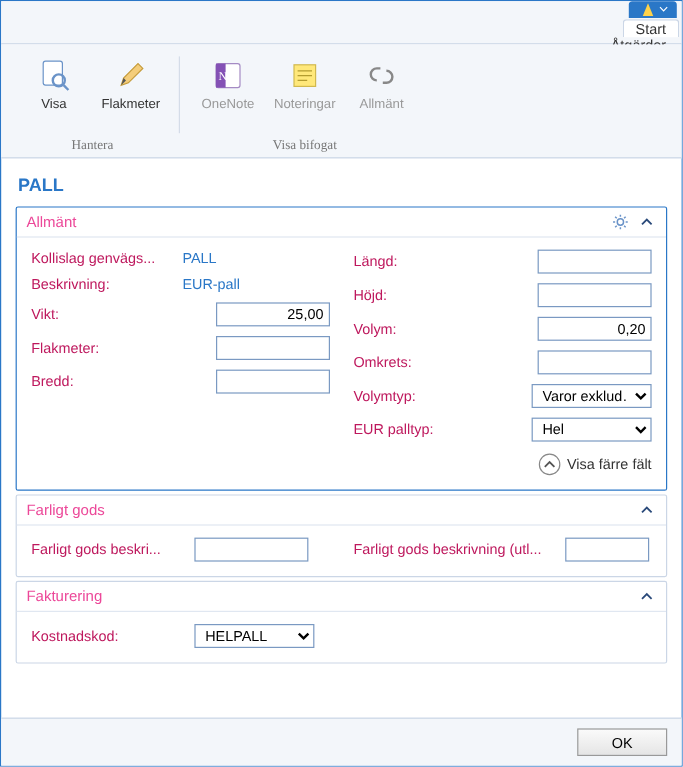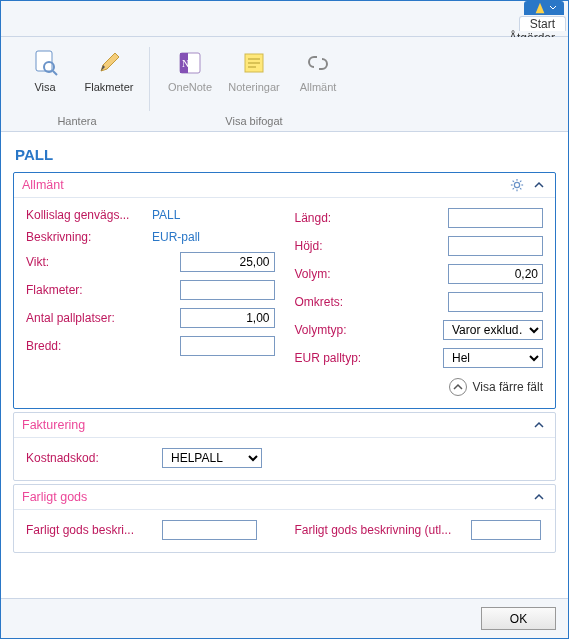--- a/index.html
+++ b/index.html
@@ -18,21 +18,21 @@
   .tab { height: 22px; padding: 0 10px; display: flex; align-items: center; border: 1px solid transparent; border-bottom: none; font-size: 12px; color: #333; margin-right: 2px; }
   .tab.active { background: #fff; border-color: #cbd6e6; border-radius: 3px 3px 0 0; position: relative; top: 1px; }
   .help { margin-left: auto; margin-right: 6px; width: 16px; height: 16px; border-radius: 50%; background: #2a77c7; color: #fff; display: flex; align-items: center; justify-content: center; font-size: 11px; font-weight: bold; }
   .ribbon-body { background: #f3f6fa; display: flex; padding: 6px 8px 0 8px; border-bottom: 1px solid #cbd6e6; }
   .group { display: flex; flex-direction: column; align-items: center; padding: 0 6px; }
   .group .buttons { display: flex; gap: 4px; }
   .rbtn { display: flex; flex-direction: column; align-items: center; width: 60px; padding: 4px 2px; border-radius: 3px; }
   .rbtn .ricon { width: 32px; height: 32px; display: flex; align-items: center; justify-content: center; }
   .rbtn .rlabel { font-size: 11px; color: #333; margin-top: 2px; height: 28px; text-align: center; line-height: 13px; display: flex; align-items: flex-start; justify-content: center; }
   .rbtn.disabled .rlabel { color: #999; }
-  .group-title { font-size: 11px; color: #777; padding: 2px 0 4px 0; text-align: right; }
+  .group-title { font-size: 11px; color: #777; padding: 2px 0 4px 0; text-align: right; font-family: Liberation Serif, serif; }
   .group-sep-line { width: 1px; background: #d4dce8; margin: 4px 4px 20px 4px; }
   
   .content { flex: 1; padding: 10px 12px; overflow: auto; display: flex; flex-direction: column; gap: 3px; }
   .heading { color: #2a77c7; font-size: 15px; font-weight: 600; margin: 4px 0 6px 2px; }
   .panel { border: 1px solid #cbd6e6; border-radius: 2px; background: #fff; }
   .panel.first { border-color: #2a77c7; }
   .panel-header { display: flex; align-items: center; padding: 4px 8px; border-bottom: 1px solid #e0e7f1; font-size: 12.5px; color: #ec4899; }
   .panel-header .ph-actions { margin-left: auto; display: flex; align-items: center; gap: 6px; }
   .chevron { width: 16px; height: 16px; display: flex; align-items: center; justify-content: center; }
   .gear { width: 16px; height: 16px; display: flex; align-items: center; justify-content: center; }
@@ -182,24 +182,20 @@
             </div>
             <div class="row">
               <span class="lbl">Vikt:</span>
               <span class="val" style="text-align:right;"><input class="txt right" value="25,00" style=""></span>
             </div>
             <div class="row">
               <span class="lbl">Flakmeter:</span>
               <span class="val" style="text-align:right;"><input class="txt right" value="" style=""></span>
             </div>
             <div class="row">
-              <span class="lbl">Antal pallplatser:</span>
-              <span class="val" style="text-align:right;"><input class="txt right" value="1,00" style=""></span>
-            </div>
-            <div class="row">
               <span class="lbl">Bredd:</span>
               <span class="val" style="text-align:right;"><input class="txt right" value="" style=""></span>
             </div>
           </div>
           <div class="col">
             <div class="row">
               <span class="lbl">Längd:</span>
               <span class="val" style="text-align:right;"><input class="txt right" value="" style=""></span>
             </div>
             <div class="row">
@@ -228,20 +224,49 @@
             </div>
           </div>
         </div>
         <div class="showfewer">
           <span class="circle">
             <svg width="10" height="10">
                 <polyline points="1,7 5,3 9,7" fill="none" stroke="#555" stroke-width="1.5"></polyline>
               </svg>
           </span>
           <span>Visa färre fält</span>
+        </div>
+      </div>
+    </div>
+
+    <div class="panel">
+      <div class="panel-header">
+        <span>Farligt gods</span>
+        <div class="ph-actions">
+          <span class="chevron">
+            <svg width="10" height="10">
+                <polyline points="1,7 5,3 9,7" fill="none" stroke="#2a4a7a" stroke-width="1.5"></polyline>
+              </svg>
+          </span>
+        </div>
+      </div>
+      <div class="panel-body">
+        <div class="grid2">
+          <div class="col">
+            <div class="row">
+              <span class="lbl trunc" style="width:130px">Farligt gods beskri...</span>
+              <input class="txt wide" value="" style="">
+            </div>
+          </div>
+          <div class="col">
+            <div class="row">
+              <span class="lbl trunc" style="width:170px">Farligt gods beskrivning (utl...</span>
+              <input class="txt wide" style="width: 70px;" value="">
+            </div>
+          </div>
         </div>
       </div>
     </div>
 
     <div class="panel">
       <div class="panel-header">
         <span>Fakturering</span>
         <div class="ph-actions">
           <span class="chevron">
             <svg width="10" height="10">
@@ -251,48 +276,19 @@
         </div>
       </div>
       <div class="panel-body">
         <div class="row">
           <span class="lbl" style="width:130px">Kostnadskod:</span>
           <select style="width:100px"><option>HELPALL</option></select>
         </div>
       </div>
     </div>
 
-    <div class="panel">
-      <div class="panel-header">
-        <span>Farligt gods</span>
-        <div class="ph-actions">
-          <span class="chevron">
-            <svg width="10" height="10">
-                <polyline points="1,7 5,3 9,7" fill="none" stroke="#2a4a7a" stroke-width="1.5"></polyline>
-              </svg>
-          </span>
-        </div>
-      </div>
-      <div class="panel-body">
-        <div class="grid2">
-          <div class="col">
-            <div class="row">
-              <span class="lbl trunc" style="width:130px">Farligt gods beskri...</span>
-              <input class="txt wide" value="" style="">
-            </div>
-          </div>
-          <div class="col">
-            <div class="row">
-              <span class="lbl trunc" style="width:170px">Farligt gods beskrivning (utl...</span>
-              <input class="txt wide" style="width: 70px;" value="">
-            </div>
-          </div>
-        </div>
-      </div>
-    </div>
-
   </div>
 
   <div class="footer">
     <button class="okbtn">OK</button>
   </div>
 
 </div>
 
 </body></html>

